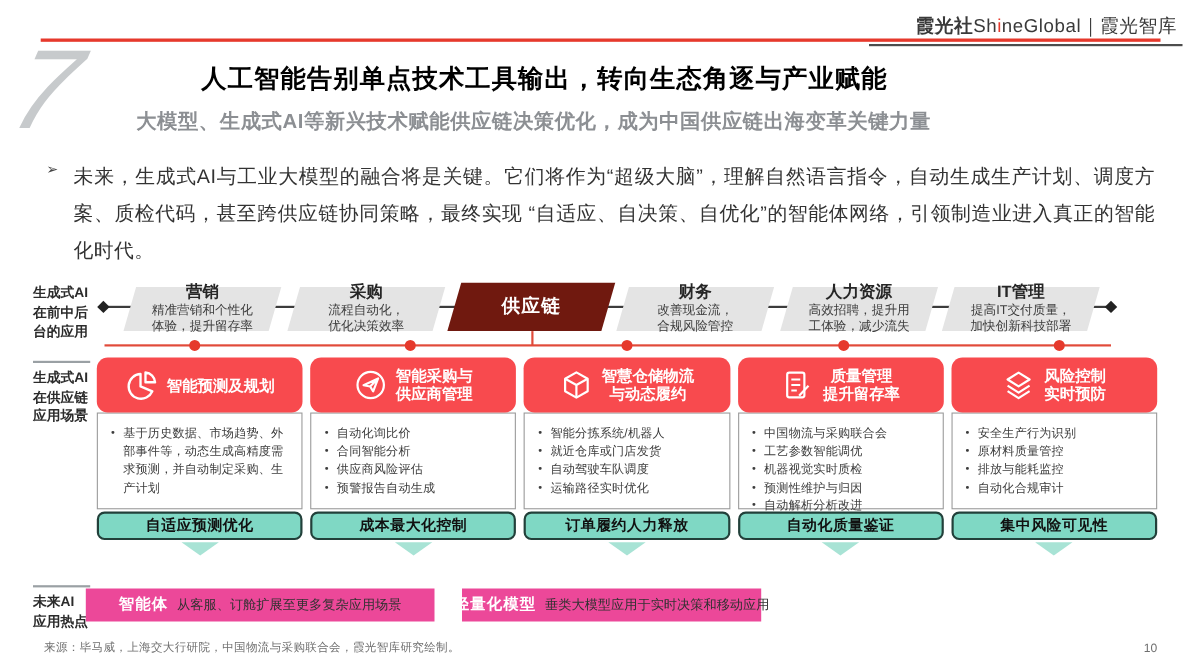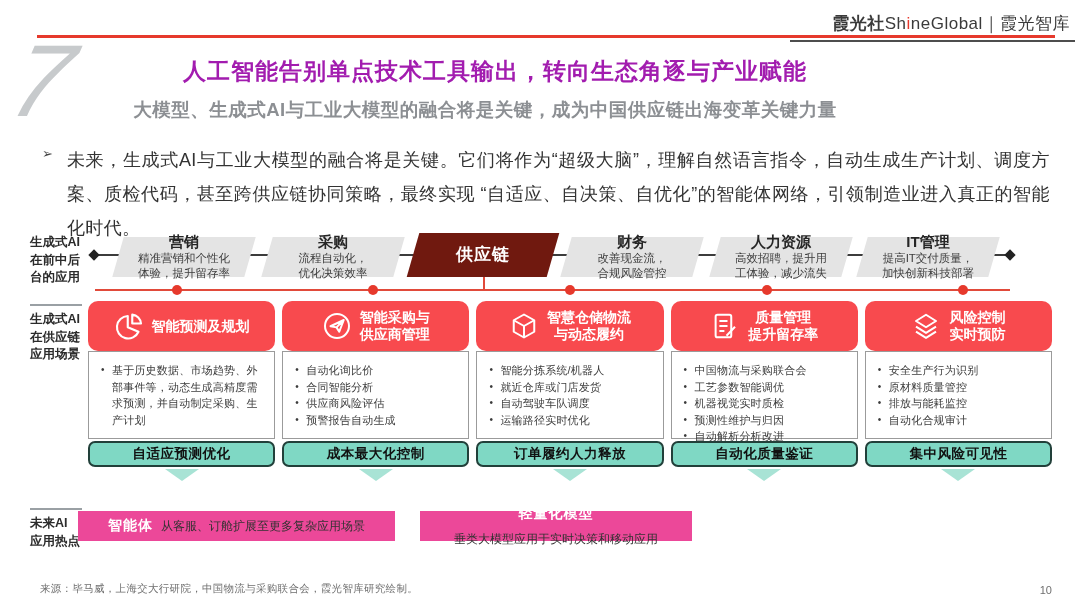--- a/index.html
+++ b/index.html
@@ -9,31 +9,31 @@
 
   
   .watermark-seven { position:absolute; left:14px; top:30px; font-size:102px; font-style:italic;
     color:#c7cacc; transform:skewX(-14deg); font-weight:400; line-height:1; }
   .top-red-line { position:absolute; left:37px; top:35px; width:1018px; height:3px; background:#e6392c; }
   .logo { position:absolute; right:10px; top:12px; font-size:17px; color:#3a3a3a; letter-spacing:.5px; }
   .logo .cn { font-weight:bold; }
   .logo .red-i { color:#e6392c; }
   .logo-underline { position:absolute; left:790px; top:40px; width:285px; height:2px; background:#4d4d4d; }
   .slide-title { position:absolute; left:0; top:56px; width:990px; text-align:center;
-    color:#a21caf; font-weight:bold; font-size:23px; letter-spacing:1px; }
+    color:#000000; font-weight:bold; font-size:23px; letter-spacing:1px; }
   .slide-subtitle { position:absolute; left:0; top:97px; width:970px; text-align:center;
     color:#8c8f93; font-weight:bold; font-size:18.5px; letter-spacing:.5px; }
 
   
   .intro { position:absolute; left:42px; top:143px; width:1008px; display:flex; gap:14px; }
   .intro-marker { color:#444; font-size:13px; padding-top:3px; }
   .intro-text { font-size:18px; color:#333; line-height:1.9; text-align:justify; letter-spacing:.4px; }
 
   
-  .diagram { position:absolute; left:0; top:224px; width:1080px; height:340px; }
+  .diagram { position:absolute; left:0; top:248px; width:1080px; height:340px; }
 
   .row-label { position:absolute; left:30px; font-size:12.5px; font-weight:bold; color:#2b2b2b; line-height:1.4; }
   .row-label.lined { border-top:2px solid #9aa0a4; padding-top:5px; width:52px; }
 
   
   .base-line { position:absolute; left:96px; top:30px; width:912px; height:2px; background:#3c3c3c; }
   .diamond { position:absolute; width:8px; height:8px; background:#222; transform:rotate(45deg); top:27px; }
   .stage { position:absolute; top:13px; height:40px; width:132px; background:#e4e4e4;
     transform:skewX(-16deg); display:flex; align-items:center; justify-content:center; }
   .stage-inner { transform:skewX(16deg); text-align:center; width:150px; }
@@ -82,21 +82,21 @@
   .page-num { position:absolute; right:28px; bottom:12px; font-size:11px; color:#6f6f6f; }
 </style>
 </head>
 <body>
 
 <div class="watermark-seven">7</div>
 <div class="top-red-line"></div>
 <div class="logo"><span class="cn">霞光社</span><span><span>Sh</span><span class="red-i">i</span><span>neGlobal</span></span><span>｜</span><span>霞光智库</span></div>
 <div class="logo-underline"></div>
 <div class="slide-title">人工智能告别单点技术工具输出，转向生态角逐与产业赋能</div>
-<div class="slide-subtitle">大模型、生成式AI与工业大模型的融合将是关键，成为中国供应链出海变革关键力量</div>
+<div class="slide-subtitle">大模型、生成式AI等新兴技术赋能供应链决策优化，成为中国供应链出海变革关键力量</div>
 
 <div class="intro">
   <span class="intro-marker">➢</span>
   <span class="intro-text">未来，生成式AI与工业大模型的融合将是关键。它们将作为“超级大脑”，理解自然语言指令，自动生成生产计划、调度方案、质检代码，甚至跨供应链协同策略，最终实现 “自适应、自决策、自优化”的智能体网络，引领制造业进入真正的智能化时代。</span>
 </div>
 
 <div class="diagram">
 
   <div class="row-label preline" style="top:10px;">生成式AI
 在前中后
@@ -278,21 +278,21 @@
   </div>
 
 
   <div class="row-label lined preline" style="top:284px;">未来AI
 应用热点</div>
 
   <div class="future-box" style="left:78px; width:317px;">
     <span class="future-label">智能体</span>
     <span class="future-desc">从客服、订舱扩展至更多复杂应用场景</span>
   </div>
-  <div class="future-box" style="left:420px; width:272px;flex-direction:column;">
+  <div class="future-box" style="left:420px; width:272px;">
     <span class="future-label">轻量化模型</span>
     <span class="future-desc">垂类大模型应用于实时决策和移动应用</span>
   </div>
 
 </div>
 
 <div class="source">来源：毕马威，上海交大行研院，中国物流与采购联合会，霞光智库研究绘制。</div>
 <div class="page-num">10</div>
 
 </body></html>

